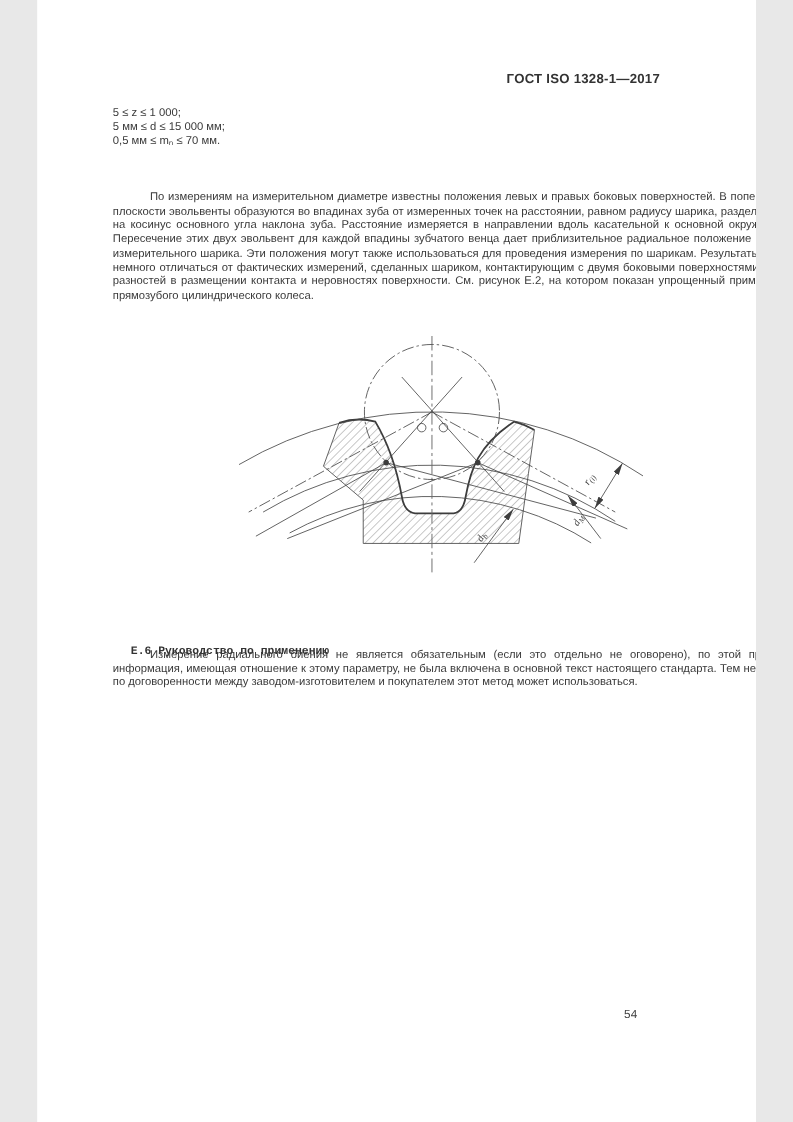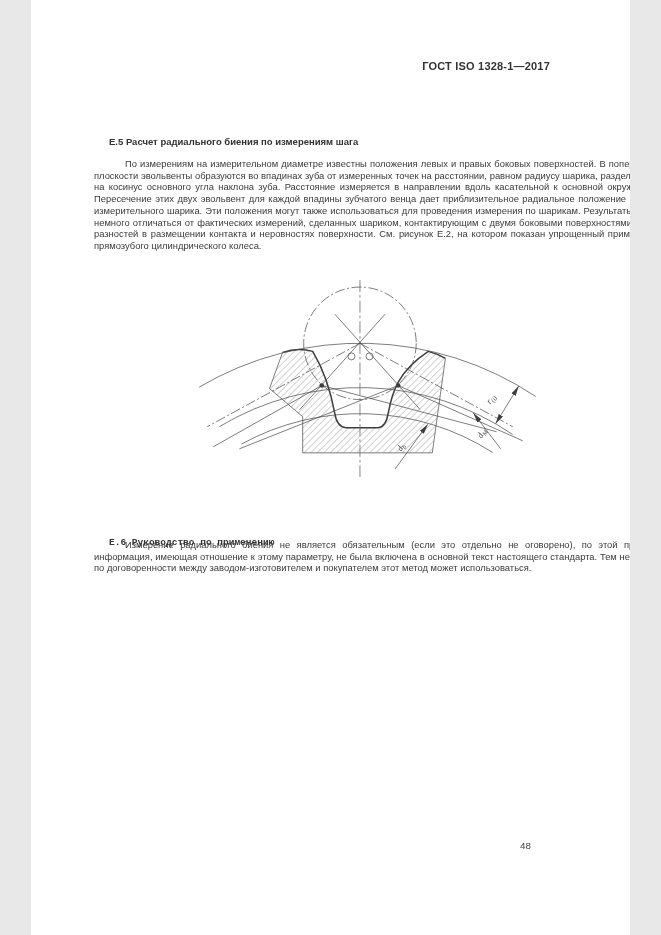--- a/index.html
+++ b/index.html
@@ -45,22 +45,26 @@
   .fig-label{font-family:"Liberation Serif",serif;font-style:italic;font-size:8.5px;fill:#3f3f3f;}
   .fig-label .sub{font-size:6.3px;}
 </style>
 </head>
 <body>
 
 <div class="page">
 
   <div class="doc-header">ГОСТ ISO 1328-1—2017</div>
 
+  <div class="intro">
+    <div>5 ≤ z ≤ 1 000;</div>
+    <div>5 мм ≤ d ≤ 15 000 мм;</div>
+    <div>0,5 мм ≤ mₙ ≤ 70 мм.</div>
+  </div>
 
-  <div class="h-sec h-e5">Е.5 Расчет радиального биения по измерениям шага</div>
   <div class="para p-e5">По измерениям на измерительном диаметре известны положения левых и правых боковых поверхностей. В поперечной плоскости эвольвенты образуются во впадинах зуба от измеренных точек на расстоянии, равном радиусу шарика, разделенного на косинус основного угла наклона зуба. Расстояние измеряется в направлении вдоль касательной к основной окружности. Пересечение этих двух эвольвент для каждой впадины зубчатого венца дает приблизительное радиальное положение центра измерительного шарика. Эти положения могут также использоваться для проведения измерения по шарикам. Результаты могут немного отличаться от фактических измерений, сделанных шариком, контактирующим с двумя боковыми поверхностями, из-за разностей в размещении контакта и неровностях поверхности. См. рисунок Е.2, на котором показан упрощенный пример для прямозубого цилиндрического колеса.</div>
 
   <div class="fig-wrap">
     <svg width="337" height="206" viewBox="0 0 335 205">
       <defs>
         <pattern id="hatch" patternUnits="userSpaceOnUse" width="4.6" height="4.6" patternTransform="rotate(-45)">
           <line x1="0" y1="0" x2="4.6" y2="0" stroke="#5a5a5a" stroke-width="0.55"></line>
         </pattern>
         <marker id="arr" markerUnits="userSpaceOnUse" markerWidth="10" markerHeight="5" refX="10" refY="2.5" orient="auto-start-reverse">
           <path d="M0,0 L10,2.5 L0,5 Z" fill="#3d3d3d"></path>
@@ -107,15 +111,15 @@
       <text class="fig-label" x="290" y="128" transform="rotate(-58 290 128)"><tspan>r</tspan><tspan class="sub" dy="2">(i)</tspan></text>
       <text class="fig-label" x="281" y="162" transform="rotate(-58 281 162)"><tspan>d</tspan><tspan class="sub" dy="2">M</tspan></text>
       <text class="fig-label" x="201" y="175" transform="rotate(-58 201 175)"><tspan>d</tspan><tspan class="sub" dy="2">b</tspan></text>
     </svg>
   </div>
 
 
   <div class="h-sec h-e6">Е.6 Руководство по применению</div>
   <div class="para p-e6">Измерение радиального биения не является обязательным (если это отдельно не оговорено), по этой причине информация, имеющая отношение к этому параметру, не была включена в основной текст настоящего стандарта. Тем не менее по договоренности между заводом-изготовителем и покупателем этот метод может использоваться.</div>
 
-  <div class="page-num">48</div>
+  <div class="page-num">54</div>
 
 </div>
 
 </body></html>

